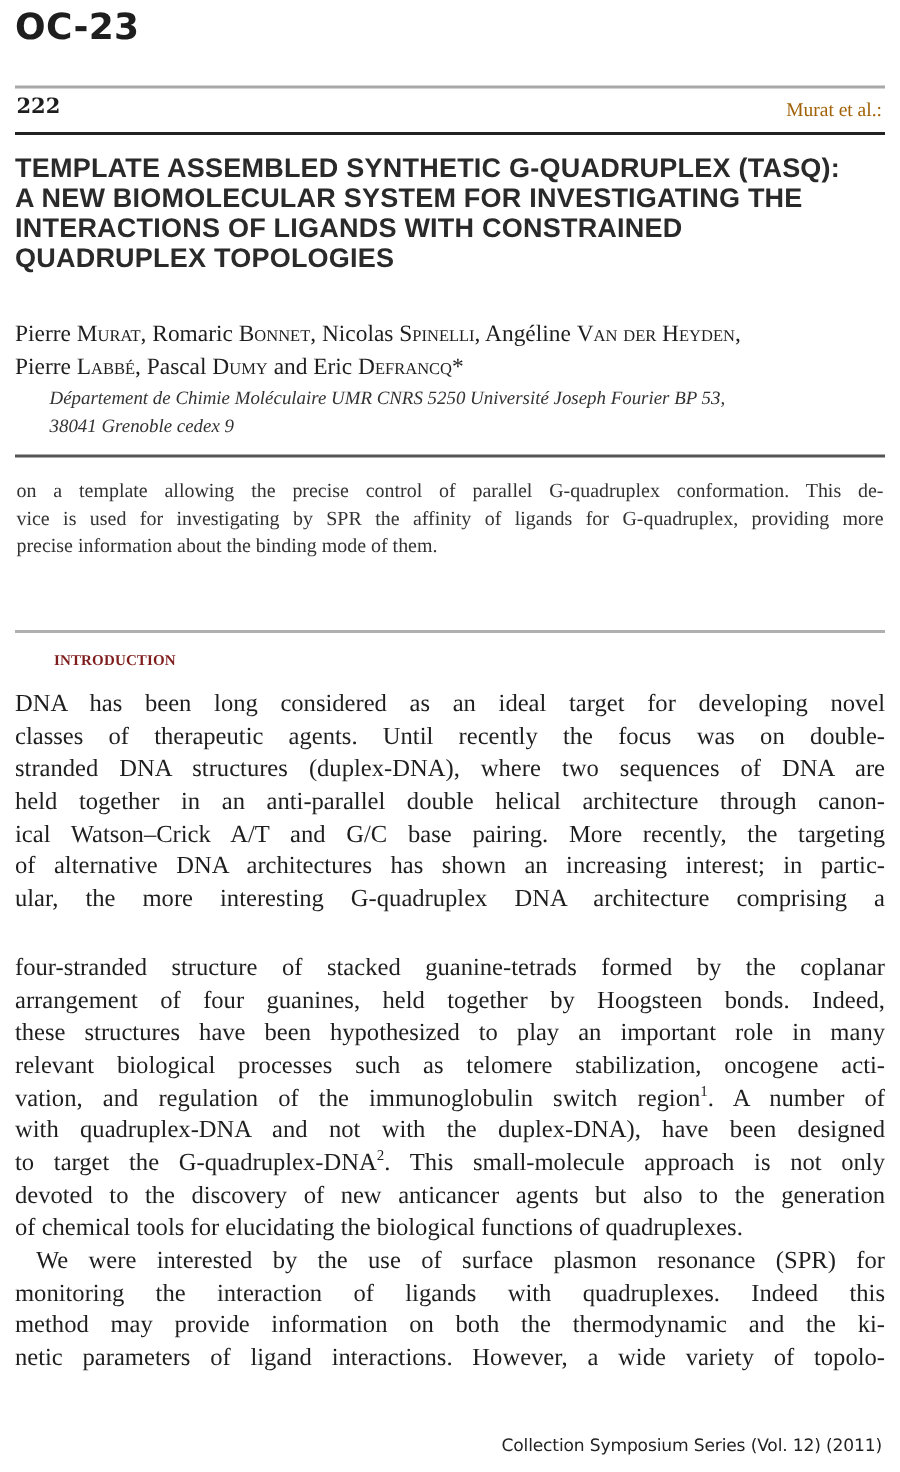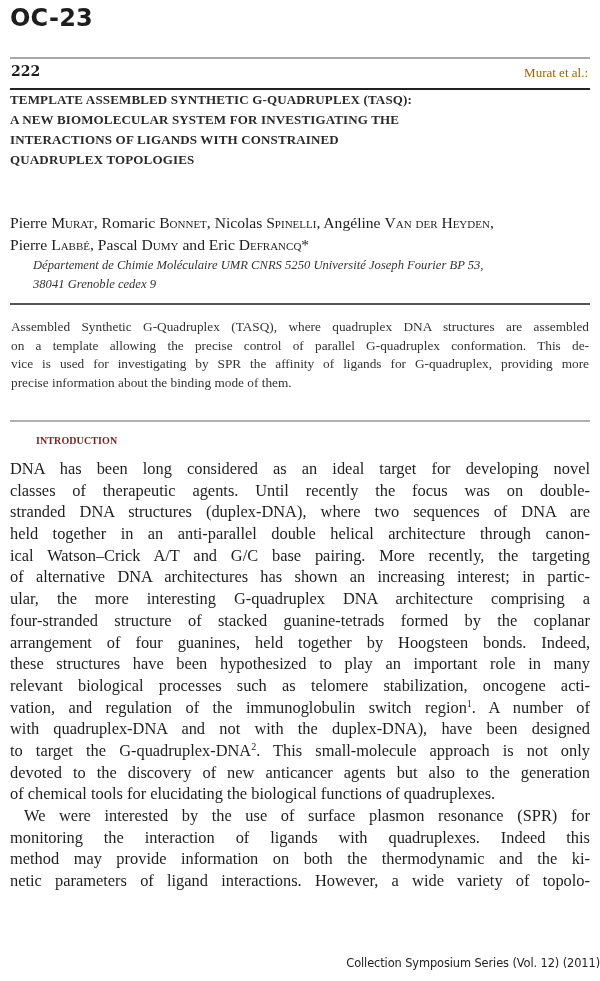--- a/index.html
+++ b/index.html
@@ -13,22 +13,22 @@
   .page-num {
     position: absolute; left: 11px; top: 63px;
     font-family: "DejaVu Serif", serif; font-weight: bold; font-size: 14px; color: #1e1e1e;
   }
   .running-head {
     position: absolute; right: 12px; top: 65px;
     font-family: "Liberation Serif", serif; font-size: 13px; color: #a16207;
   }
   .rule-head { position: absolute; left: 10px; right: 10px; top: 88px; height: 2px; background: #222; }
   .title {
-    position: absolute; left: 10px; top: 90px; width: 560px;
-    font-family: Liberation Serif, serif; font-weight: bold; font-size: 13px; line-height: 20px;
+    position: absolute; left: 10px; top: 102px; width: 560px;
+    font-family: Liberation Sans, sans-serif; font-weight: bold; font-size: 18px; line-height: 20px;
     color: #2a2a2a; letter-spacing: 0.15px;
   }
   .title div { white-space: nowrap; }
   .authors {
     position: absolute; left: 10px; top: 212px; width: 585px;
     font-family: "Liberation Serif", serif; font-size: 15.6px; line-height: 22px; color: #1e1e1e;
   }
   .authors div { white-space: nowrap; }
   .sc { font-variant: small-caps; }
   .affil {
@@ -50,21 +50,21 @@
   }
   .body-text {
     position: absolute; left: 10px; top: 458px; width: 580px;
     font-family: "Liberation Serif", serif; font-size: 16.4px; line-height: 21.7px; color: #1e1e1e;
   }
   .body-text div { text-align: justify; text-align-last: justify; white-space: nowrap; overflow: visible; }
   .body-text div.last { text-align-last: left; }
   .body-text div.indent { padding-left: 14px; }
   sup { font-size: 10px; line-height: 0; vertical-align: super; }
   .footer {
-    position: absolute; right: 0; top: 956px;
+    position: absolute; right: 12px; top: 956px;
     font-family: "DejaVu Sans", sans-serif; font-size: 11.4px; color: #222; letter-spacing: -0.1px;
   }
 </style>
 </head>
 <body>
 
 <div class="oc-label">OC-23</div>
 <div class="rule-top"></div>
 <div class="page-num">222</div>
 <div class="running-head">Murat et al.:</div>
@@ -93,38 +93,37 @@
 </div>
 
 <div class="affil">
   <div>Département de Chimie Moléculaire UMR CNRS 5250 Université Joseph Fourier BP 53,</div>
   <div>38041 Grenoble cedex 9</div>
 </div>
 
 <div class="rule-abs"></div>
 
 <div class="abstract">
-  <div style="white-space: normal; height: 18.5px; overflow: visible;">Assembled Synthetic G-Quadruplex (TASQ), where quadruplex DNA structures are assembled</div>
   <div style="white-space: normal; height: 18.5px; overflow: visible;">on a template allowing the precise control of parallel G-quadruplex conformation. This de-</div>
   <div style="white-space: normal; height: 18.5px; overflow: visible;">vice is used for investigating by SPR the affinity of ligands for G-quadruplex, providing more</div>
   <div class="last">precise information about the binding mode of them.</div>
 </div>
 
 <div class="rule-intro"></div>
 <div class="section-heading">INTRODUCTION</div>
 
 <div class="body-text">
   <div style="white-space: normal; height: 21.7px; overflow: visible;">DNA has been long considered as an ideal target for developing novel</div>
   <div style="white-space: normal; height: 21.7px; overflow: visible;">classes of therapeutic agents. Until recently the focus was on double-</div>
   <div style="white-space: normal; height: 21.7px; overflow: visible;">stranded DNA structures (duplex-DNA), where two sequences of DNA are</div>
   <div style="white-space: normal; height: 21.7px; overflow: visible;">held together in an anti-parallel double helical architecture through canon-</div>
   <div style="white-space: normal; height: 21.7px; overflow: visible;">ical Watson–Crick A/T and G/C base pairing. More recently, the targeting</div>
   <div style="white-space: normal; height: 21.7px; overflow: visible;">of alternative DNA architectures has shown an increasing interest; in partic-</div>
   <div style="white-space: normal; height: 21.7px; overflow: visible;">ular, the more interesting G-quadruplex DNA architecture comprising a</div>
-  <div style="white-space: normal; height: 21.7px; overflow: visible;">four-stranded structure of stacked guanine-tetrads formed by the coplanar</div>
+  <div style="white-space: normal; height: 21.7px; overflow: visible; margin-top: 24px;">four-stranded structure of stacked guanine-tetrads formed by the coplanar</div>
   <div style="white-space: normal; height: 21.7px; overflow: visible;">arrangement of four guanines, held together by Hoogsteen bonds. Indeed,</div>
   <div style="white-space: normal; height: 21.7px; overflow: visible;">these structures have been hypothesized to play an important role in many</div>
   <div style="white-space: normal; height: 21.7px; overflow: visible;">relevant biological processes such as telomere stabilization, oncogene acti-</div>
   <div style="white-space: normal; height: 21.7px; overflow: visible;"><span>vation, and regulation of the immunoglobulin switch region</span><sup>1</sup><span>. A number of</span></div>
   <div style="white-space: normal; height: 21.7px; overflow: visible;">with quadruplex-DNA and not with the duplex-DNA), have been designed</div>
   <div style="white-space: normal; height: 21.7px; overflow: visible;"><span>to target the G-quadruplex-DNA</span><sup>2</sup><span>. This small-molecule approach is not only</span></div>
   <div style="white-space: normal; height: 21.7px; overflow: visible;">devoted to the discovery of new anticancer agents but also to the generation</div>
   <div class="last">of chemical tools for elucidating the biological functions of quadruplexes.</div>
   <div class="indent" style="white-space: normal; height: 21.7px; overflow: visible;">We were interested by the use of surface plasmon resonance (SPR) for</div>
   <div style="white-space: normal; height: 21.7px; overflow: visible;">monitoring the interaction of ligands with quadruplexes. Indeed this</div>

